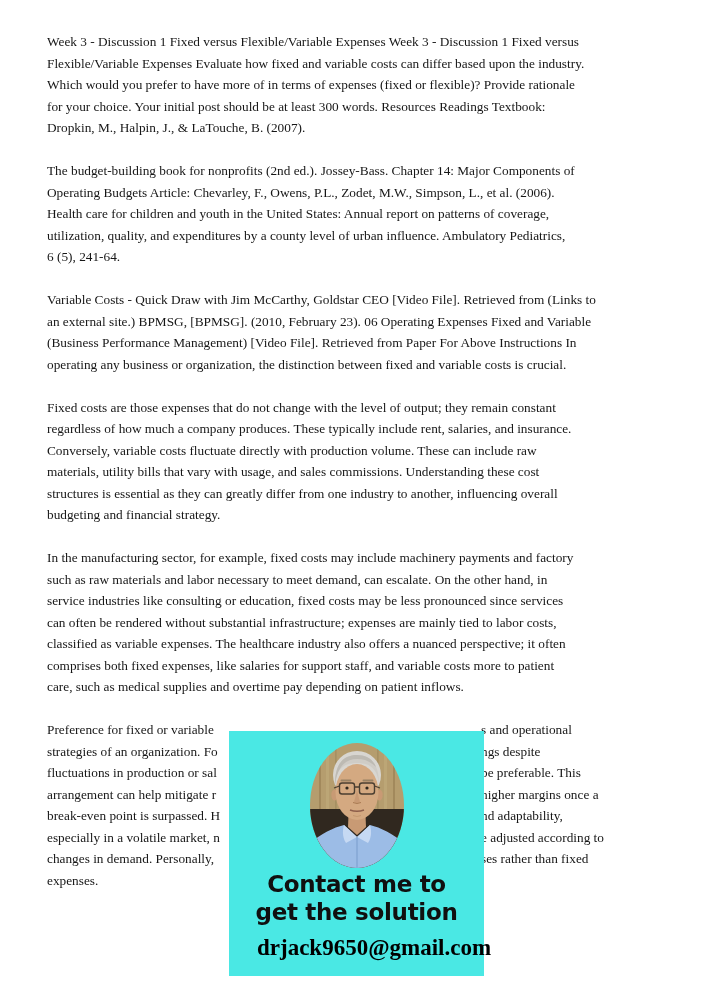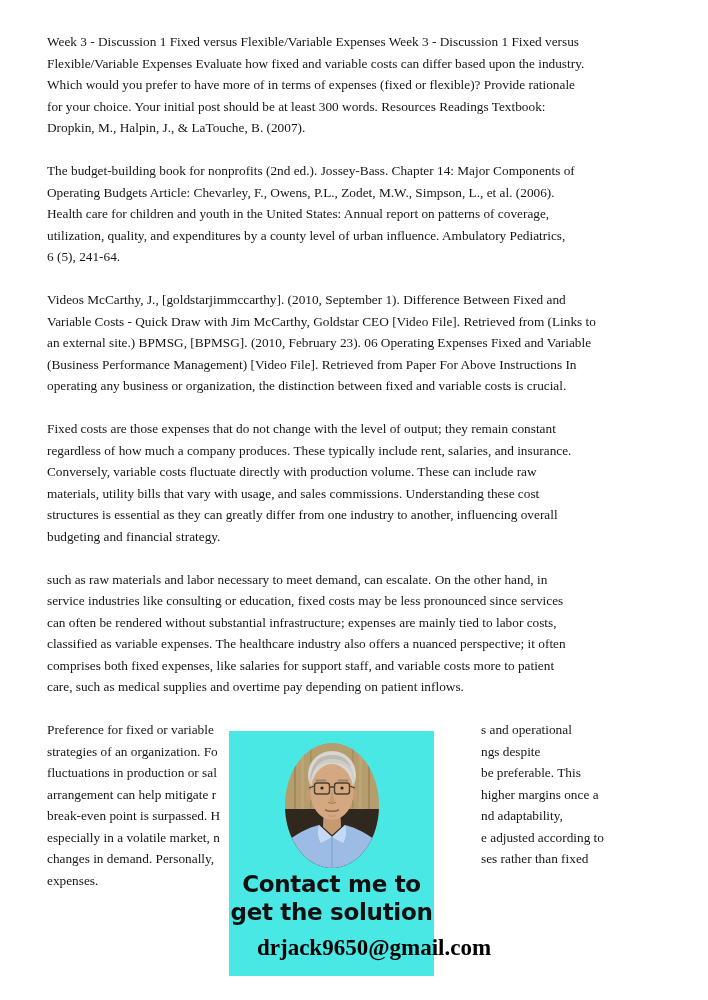--- a/index.html
+++ b/index.html
@@ -24,21 +24,21 @@
     line-height: 21.5px;
   }
   .frag-right {
     position: absolute;
     left: 434px; top: 0;
     white-space: nowrap;
   }
   .ad {
     position: absolute;
     left: 229px; top: 731px;
-    width: 205px; height: 245px;
+    width: 255px; height: 245px;
     background: #4AE8E4;
     z-index: 5;
     text-align: center;
   }
   .ad-photo {
     display: block;
     margin: 12px auto 0 auto;
     width: 94px; height: 125px;
   }
   .ad-headline {
@@ -75,37 +75,37 @@
 
   <div class="para">
     <div class="ln">The budget-building book for nonprofits (2nd ed.). Jossey-Bass. Chapter 14: Major Components of</div>
     <div class="ln">Operating Budgets Article: Chevarley, F., Owens, P.L., Zodet, M.W., Simpson, L., et al. (2006).</div>
     <div class="ln">Health care for children and youth in the United States: Annual report on patterns of coverage,</div>
     <div class="ln">utilization, quality, and expenditures by a county level of urban influence. Ambulatory Pediatrics,</div>
     <div class="ln">6 (5), 241-64.</div>
   </div>
 
   <div class="para">
-    <div class="ln">Videos McCarthy, J., [goldstarjimmccarthy]. (2010, September 1). Difference Between Fixed and</div>
     <div class="ln">Variable Costs - Quick Draw with Jim McCarthy, Goldstar CEO [Video File]. Retrieved from (Links to</div>
     <div class="ln">an external site.) BPMSG, [BPMSG]. (2010, February 23). 06 Operating Expenses Fixed and Variable</div>
     <div class="ln">(Business Performance Management) [Video File]. Retrieved from Paper For Above Instructions In</div>
     <div class="ln">operating any business or organization, the distinction between fixed and variable costs is crucial.</div>
   </div>
 
   <div class="para">
     <div class="ln">Fixed costs are those expenses that do not change with the level of output; they remain constant</div>
     <div class="ln">regardless of how much a company produces. These typically include rent, salaries, and insurance.</div>
     <div class="ln">Conversely, variable costs fluctuate directly with production volume. These can include raw</div>
     <div class="ln">materials, utility bills that vary with usage, and sales commissions. Understanding these cost</div>
     <div class="ln">structures is essential as they can greatly differ from one industry to another, influencing overall</div>
     <div class="ln">budgeting and financial strategy.</div>
   </div>
 
   <div class="para">
+    <div class="ln">In the manufacturing sector, for example, fixed costs may include machinery payments and factory</div>
     <div class="ln">such as raw materials and labor necessary to meet demand, can escalate. On the other hand, in</div>
     <div class="ln">service industries like consulting or education, fixed costs may be less pronounced since services</div>
     <div class="ln">can often be rendered without substantial infrastructure; expenses are mainly tied to labor costs,</div>
     <div class="ln">classified as variable expenses. The healthcare industry also offers a nuanced perspective; it often</div>
     <div class="ln">comprises both fixed expenses, like salaries for support staff, and variable costs more to patient</div>
     <div class="ln">care, such as medical supplies and overtime pay depending on patient inflows.</div>
   </div>
 
   <div class="para">
     <div class="ln">

